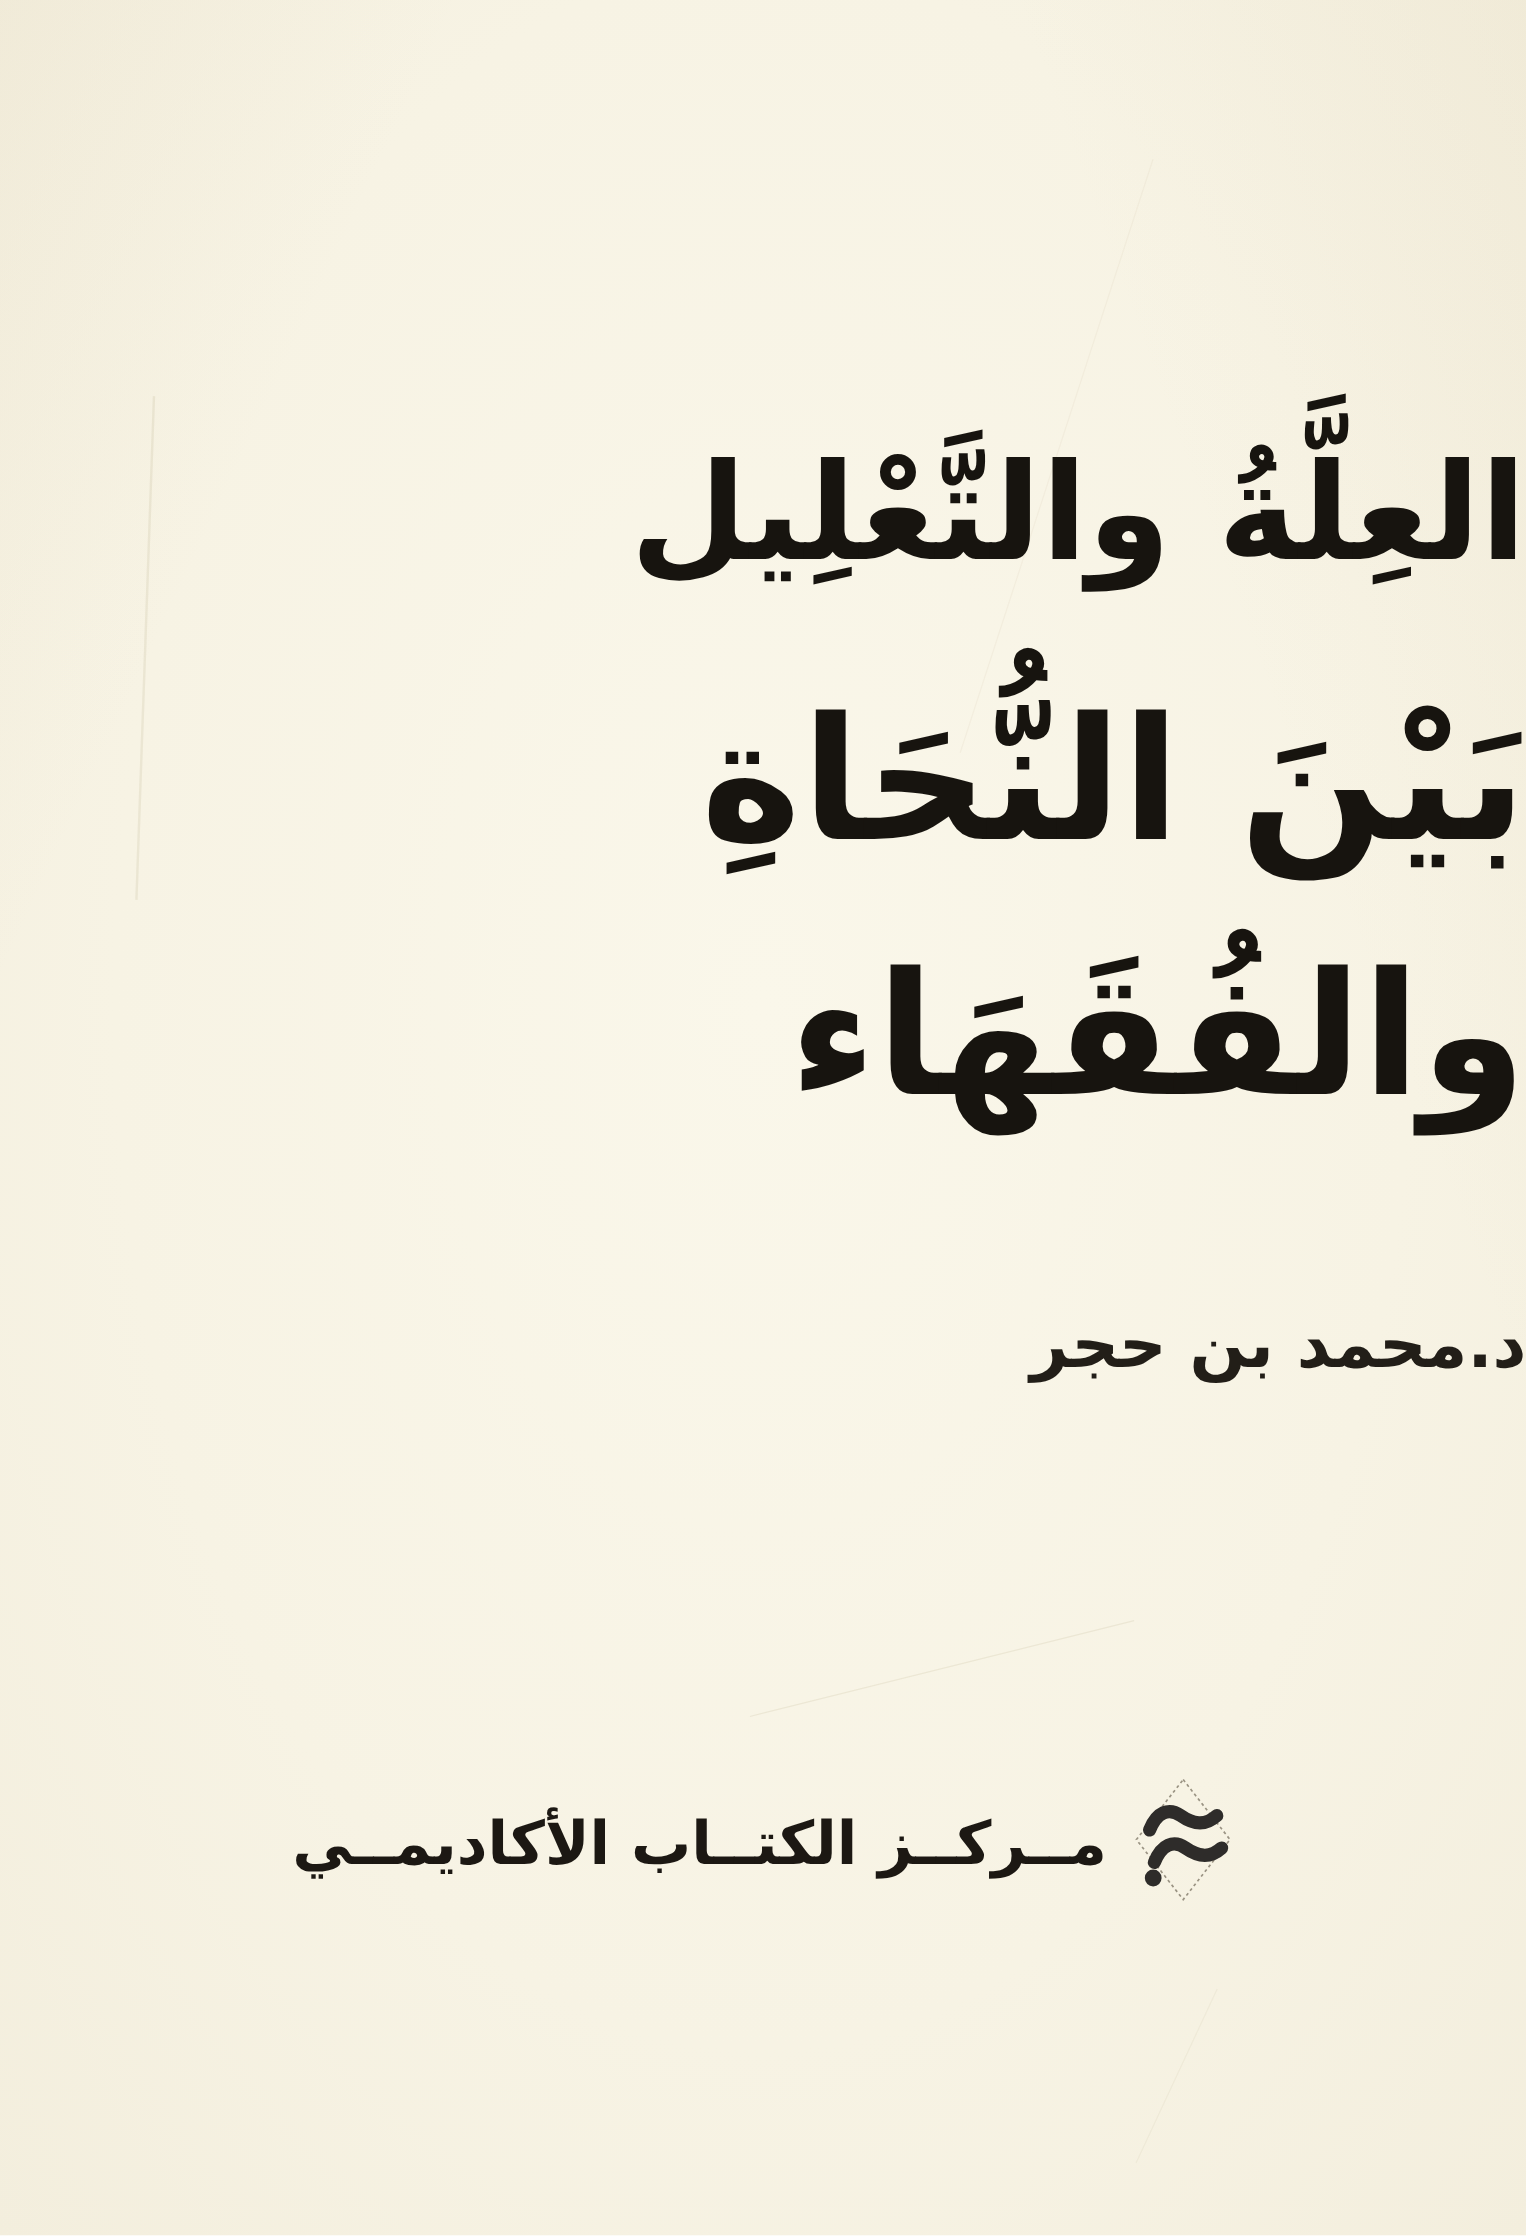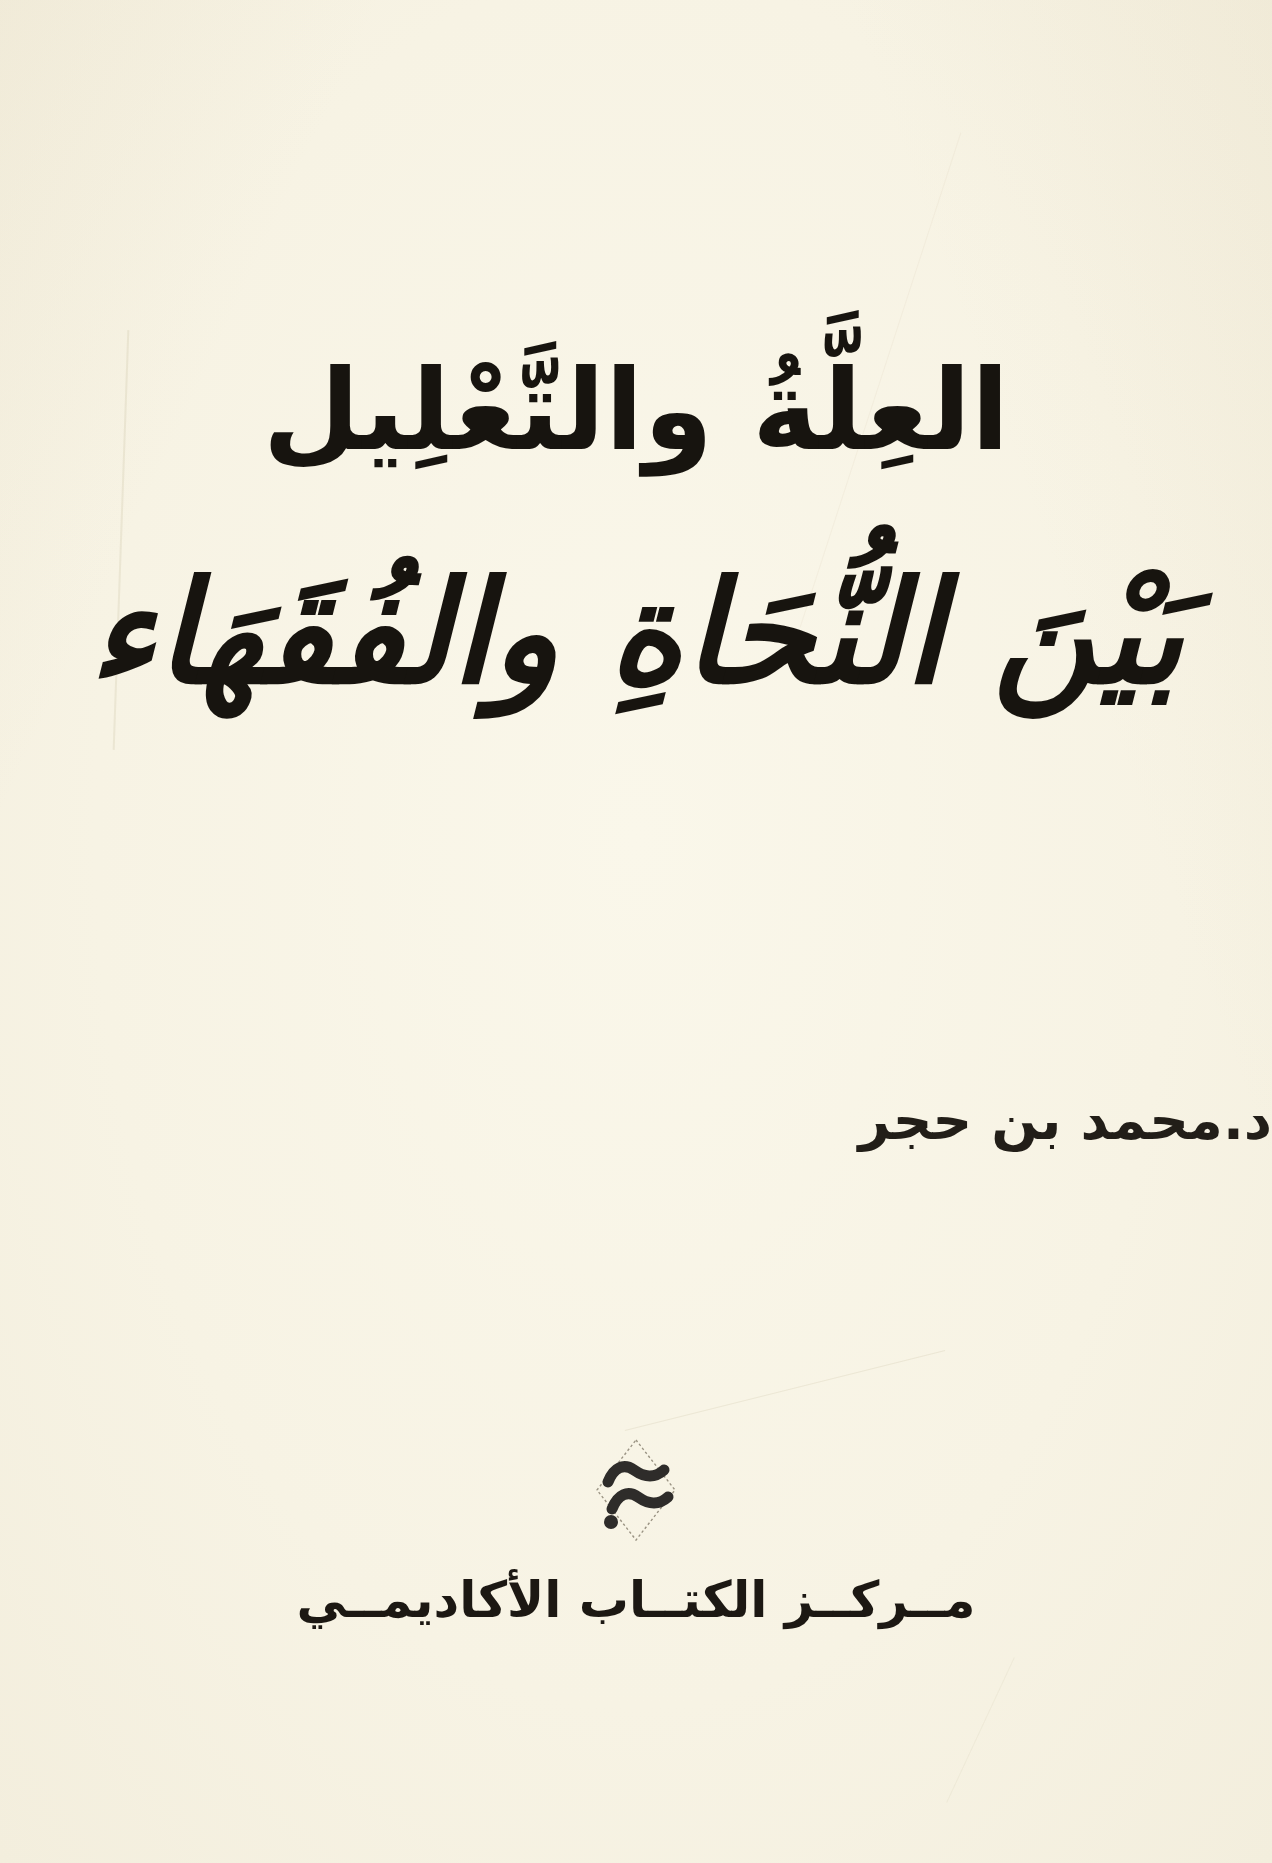--- a/index.html
+++ b/index.html
@@ -32,41 +32,40 @@
   }
   .crease.c1 { left: 120px; top: 330px; width: 2px; height: 420px; transform: rotate(2deg); }
   .crease.c2 { left: 620px; top: 1390px; width: 330px; height: 1px; transform: rotate(-14deg); }
   .crease.c3 { left: 880px; top: 120px; width: 1px; height: 520px; transform: rotate(18deg); opacity:.5; }
   .crease.c4 { left: 980px; top: 1650px; width: 1px; height: 160px; transform: rotate(25deg); opacity:.6; }
 
   .title-block {
     position: absolute;
     left: 0;
     right: 0;
-    top: 324px;
-    text-align: center;
+    top: 342px;
+    text-align: right;
     color: #17140f;
   }
   .title-line1 {
     margin: 0;
     font-size: 112px;
     font-weight: bold;
     line-height: 1.55;
     letter-spacing: 1px;
     color: #17140f;
   }
   .title-line2 {
     margin: 0;
     margin-top: 28px;
     font-size: 142px;
     font-weight: bold;
     line-height: 1.5;
     letter-spacing: 1px;
     color: #17140f;
-    font-style: italic;
   }
 
   .author {
     position: absolute;
     left: 0;
     right: 0;
     top: 1088px;
     text-align: right;
     font-size: 55px;
     font-weight: bold;
@@ -74,21 +73,21 @@
     letter-spacing: 0px;
   }
 
   .publisher-row {
     position: absolute;
     left: 0;
     right: 0;
     top: 1468px;
     height: 130px;
     display: flex;
-    flex-direction: column;      
+    flex-direction: row;      
     justify-content: center;
     align-items: center;
     gap: 22px;
   }
   .publisher-logo {
     width: 84px;
     height: 106px;
     flex: 0 0 auto;
     display: block;
   }

